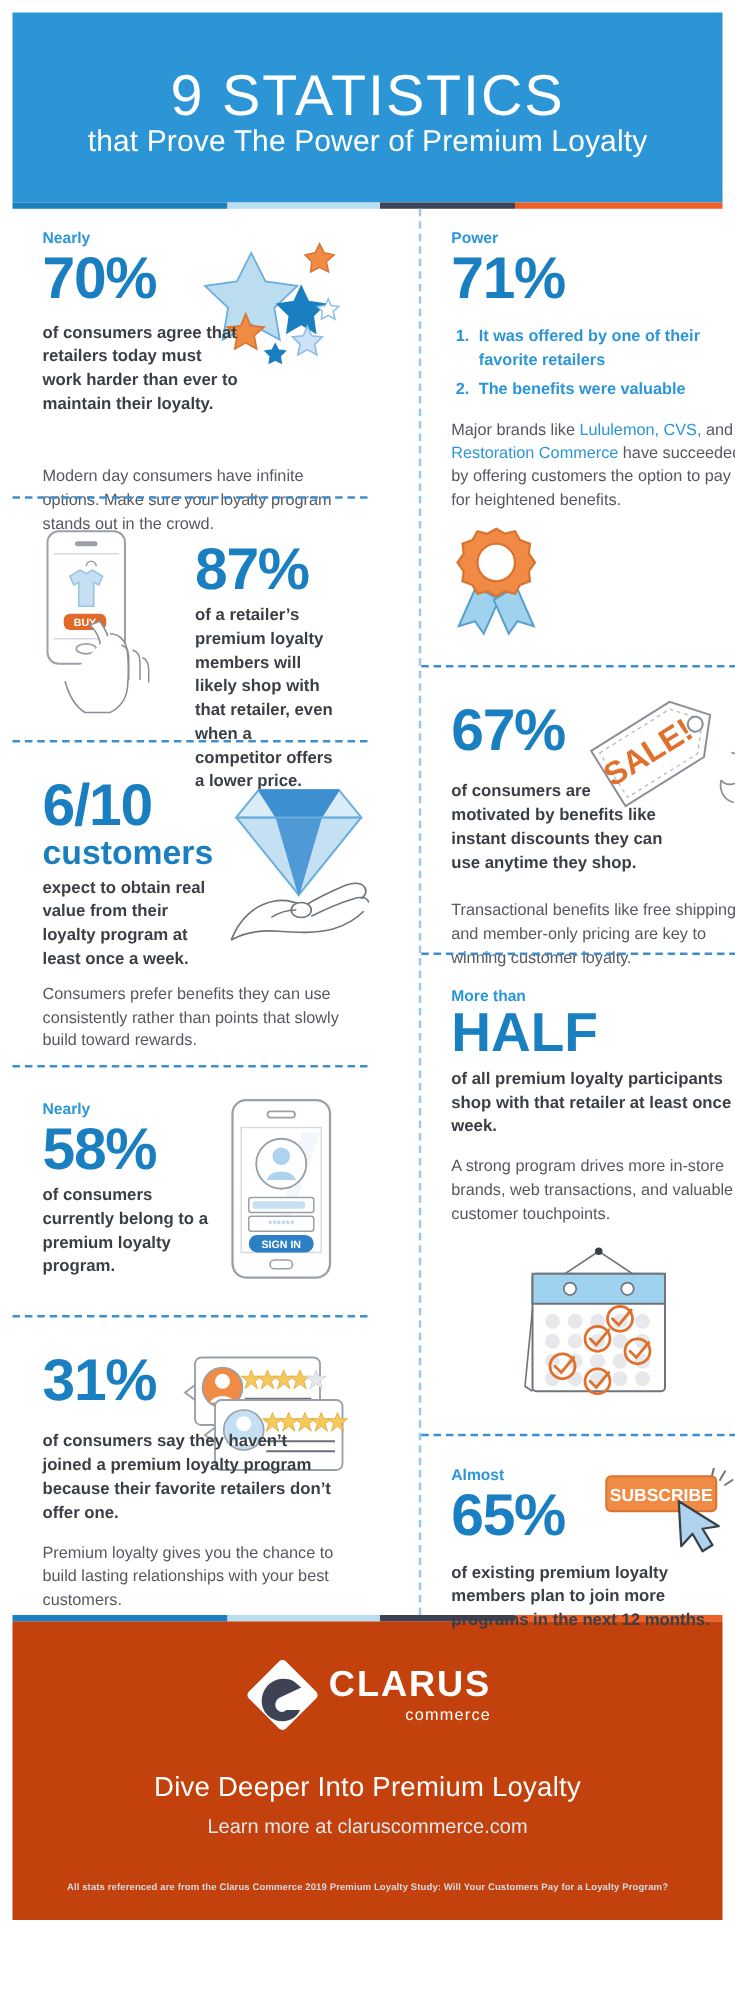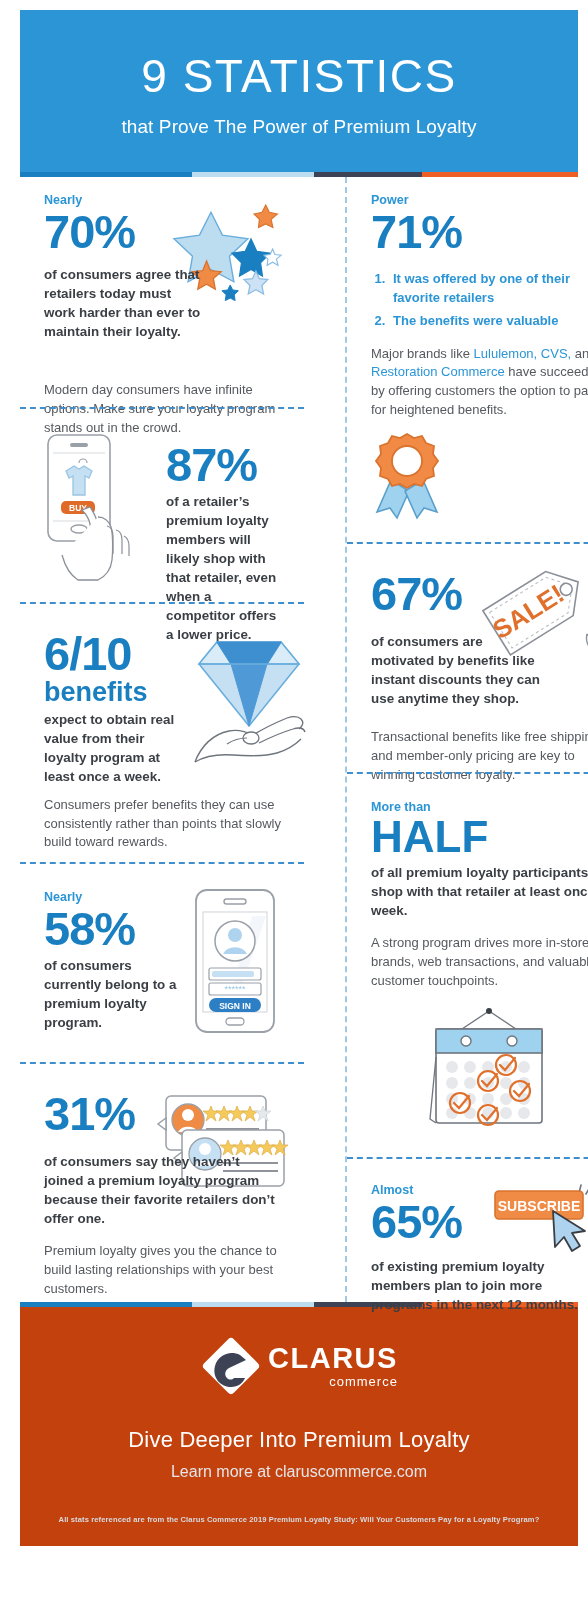--- a/index.html
+++ b/index.html
@@ -8,42 +8,40 @@
     font-family: "Liberation Sans", sans-serif;
   }
   .page {
     width: 588px;
     height: 1600px;
     position: relative;
     background: #ffffff;
     overflow: hidden;
     margin: 0 auto;
     box-shadow: 0 0 3px rgba(0,0,0,.2);
-    padding-left: 10px;
   }
 
   
   .header {
     background: #2b95d6;
     padding: 42px 30px 34px 30px;
     text-align: center;
     margin: 10px 10px 0 10px;
   }
   .header h1 {
     color: #ffffff;
     font-size: 46px;
     font-weight: 300;
     letter-spacing: 1.5px;
     line-height: 1.05;
   }
   .header h2 {
     color: #ffffff;
-    font-size: 19px;
+    font-size: 24px;
     font-weight: 400;
-    margin-top: 16px;
     letter-spacing: .1px;
   }
   .accent-bar {
     display: flex;
     height: 5px;
     margin: 0 10px;
   }
   .accent-bar .seg { height: 100%; }
   .seg-1 { flex: 0 0 172px; }
   .seg-2 { flex: 0 0 122px; }
@@ -220,21 +218,21 @@
             <div class="bignum">87%</div>
             <div class="lead">of a retailer’s premium loyalty members will likely shop with that retailer, even when a competitor offers a lower price.</div>
           </div>
         </div>
       </div>
 
       <div class="cell" style="height:260px;padding-top:26px;">
         <div class="flexrow">
           <div style="flex:0 0 145px;">
             <div class="bignum">6/10</div>
-            <div class="subnum">benefits</div>
+            <div class="subnum">customers</div>
             <div class="lead">expect to obtain real value from their loyalty program at least once a week.</div>
           </div>
           <div class="art" style="margin-left:-2px;margin-top:4px;">
             <svg width="125" height="140" viewBox="0 0 125 140">
               <polygon points="12,30 30,8 94,8 112,30 62,92" fill="#c6e0f3" stroke="#6aaede" stroke-width="1.6"></polygon>
               <polygon points="12,30 30,8 44,30" fill="#d9ecf8" stroke="#6aaede" stroke-width="1.4"></polygon>
               <polygon points="112,30 94,8 80,30" fill="#d9ecf8" stroke="#6aaede" stroke-width="1.4"></polygon>
               <polygon points="44,30 30,8 62,8 62,30" fill="#3e8fcf" stroke="#3e8fcf" stroke-width="1"></polygon>
               <polygon points="62,30 62,8 94,8 80,30" fill="#3e8fcf" stroke="#3e8fcf" stroke-width="1"></polygon>
               <polygon points="44,30 80,30 62,92" fill="#4f9ad6" stroke="#4f9ad6" stroke-width="1"></polygon>

